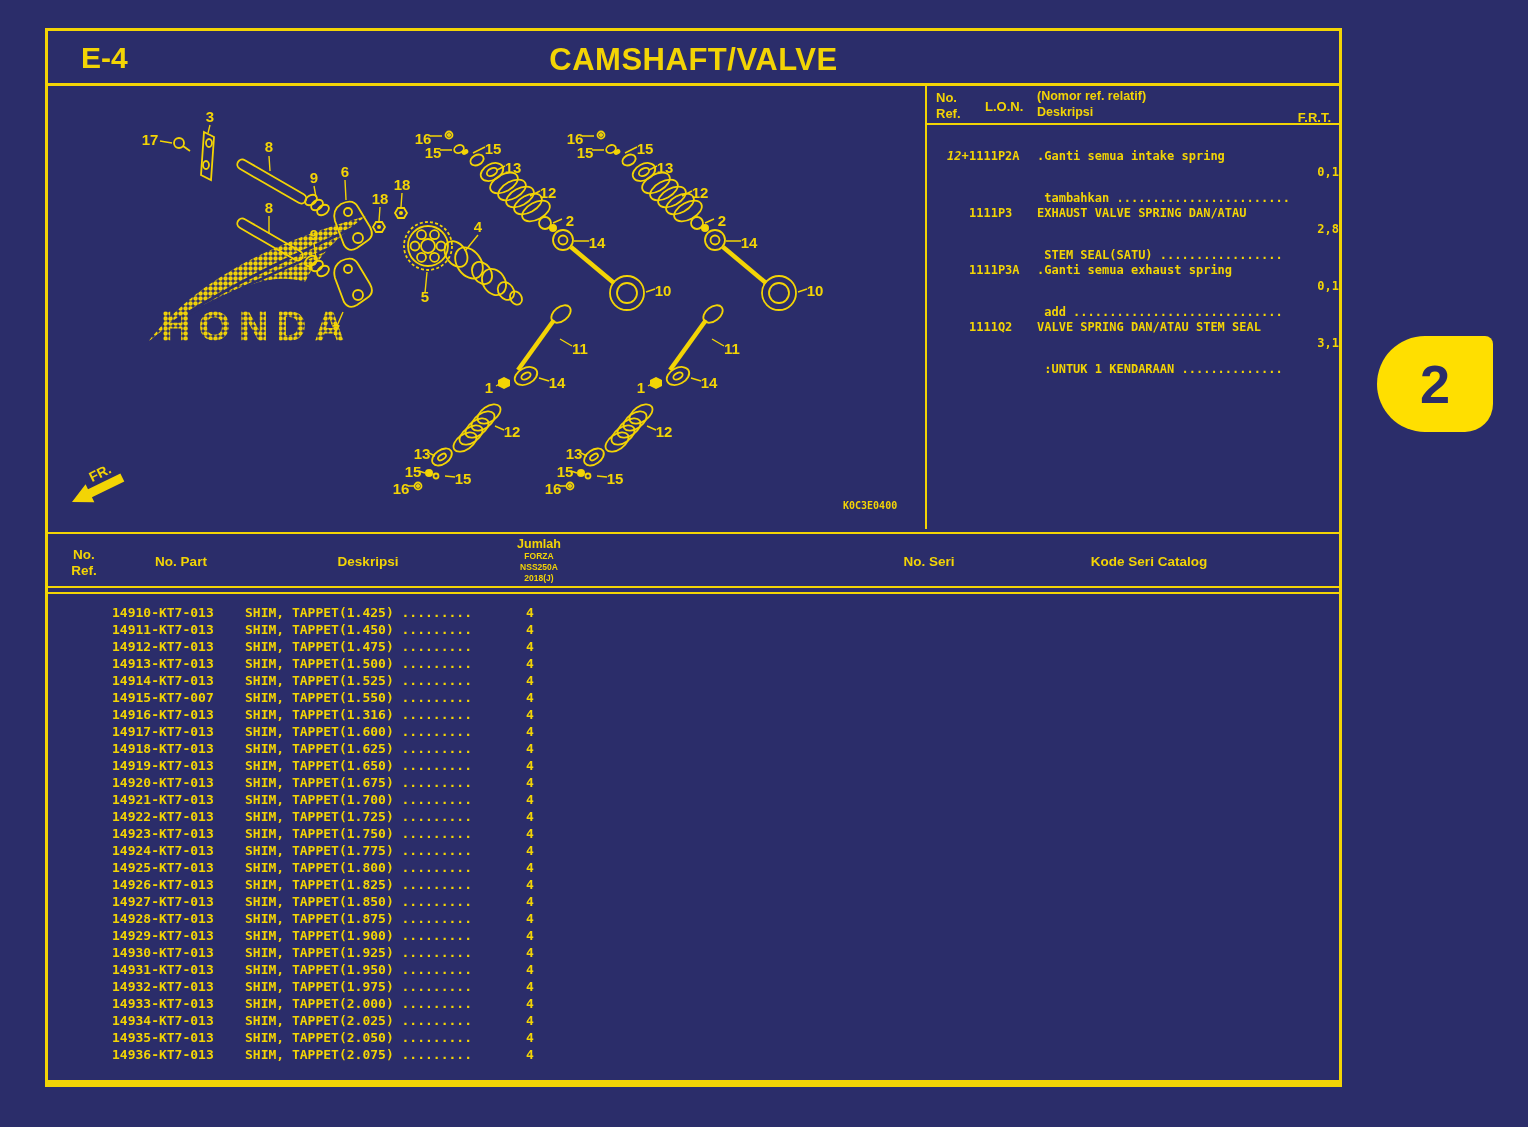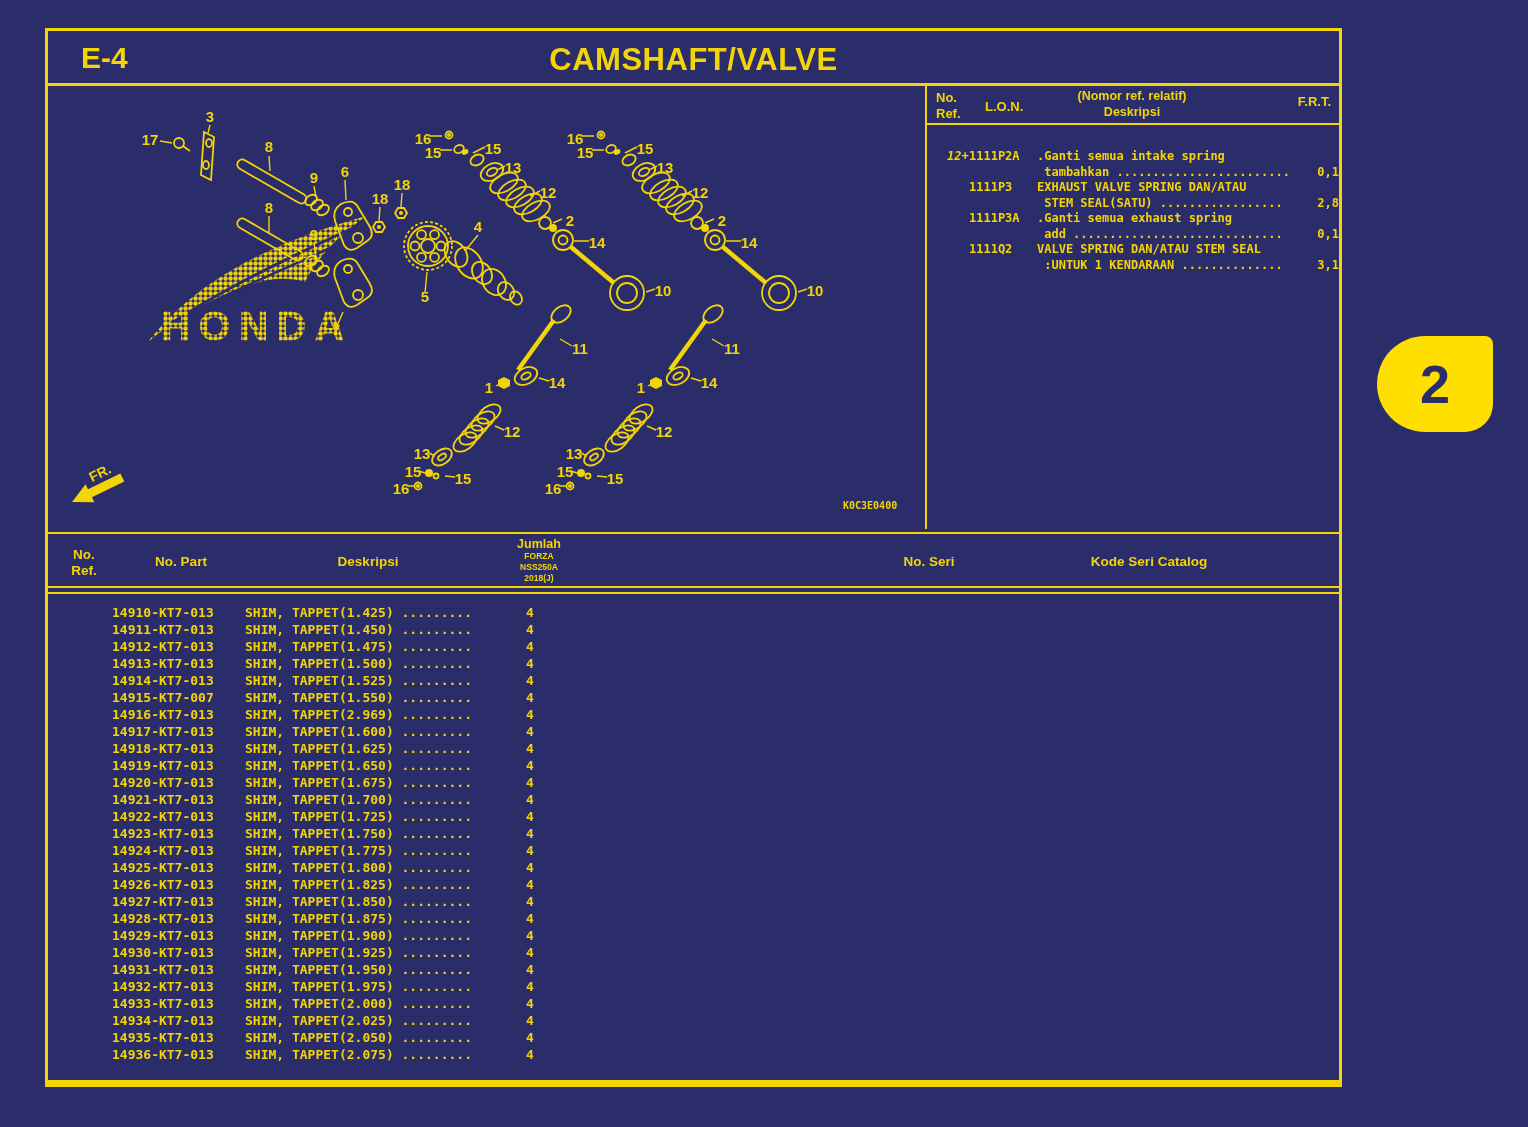--- a/index.html
+++ b/index.html
@@ -36,29 +36,29 @@
   .fr-text{font:bold 14px "Liberation Sans",sans-serif;fill:var(--yellow);stroke:none;text-anchor:middle;}
   .code-text{font:bold 10px "DejaVu Sans Mono",monospace;fill:var(--yellow);stroke:none;}
 
   
   .rpanel{position:absolute;right:0;top:0;width:414px;height:443px;
     border-left:2px solid var(--yellow);color:var(--yellow);}
   .rp-head{position:relative;height:39px;border-bottom:2px solid var(--yellow);
     font-weight:bold;font-size:13px;}
   .rp-no{position:absolute;left:9px;top:4px;line-height:1.2;}
   .rp-lon{position:absolute;left:58px;top:13px;}
-  .rp-desk{position:absolute;left:110px;width:190px;top:3px;text-align:center;line-height:1.25;font-size:12.5px;}
-  .rp-frt{position:absolute;right:8px;top:8px;}
+  .rp-desk{position:absolute;left:110px;width:190px;top:3px;text-align:left;line-height:1.25;font-size:12.5px;}
+  .rp-frt{position:absolute;right:8px;top:24px;}
   .rp-body{padding-top:24px;font:bold 12px/15.5px "DejaVu Sans Mono",monospace;}
   .lon-row{display:flex;}
   .c-ref{flex:none;width:42px;padding-left:20px;font-style:italic;}
   .c-lon{flex:none;width:68px;}
   .c-desc{flex:1;min-width:0;padding-right:0;}
   .d2{display:flex;}
-  .d2 .txt{flex:1;overflow:hidden;white-space:pre;}
+  .d2 .txt{flex:1;overflow:hidden;white-space:pre;margin-top:26px;}
   .d2 .frt{flex:none;padding-left:2px;}
 
   
   .pt-head{position:relative;height:54px;border-top:2px solid var(--yellow);
     color:var(--yellow);font-weight:bold;font-size:13.5px;}
   .pt-head .col{position:absolute;transform:translateX(-50%);text-align:center;line-height:1.15;}
   .col-noref{left:36px;top:13px;}
   .col-part{left:133px;top:20px;}
   .col-desk{left:320px;top:20px;}
   .col-jumlah{left:491px;top:3px;}
@@ -391,21 +391,21 @@
         </div>
         <div class="prow">
           <span class="p0"></span>
           <span class="p1">14915-KT7-007</span>
           <span class="p2">SHIM, TAPPET(1.550) .........</span>
           <span class="p3">4</span>
         </div>
         <div class="prow">
           <span class="p0"></span>
           <span class="p1">14916-KT7-013</span>
-          <span class="p2">SHIM, TAPPET(2.969) .........</span>
+          <span class="p2">SHIM, TAPPET(1.316) .........</span>
           <span class="p3">4</span>
         </div>
         <div class="prow">
           <span class="p0"></span>
           <span class="p1">14917-KT7-013</span>
           <span class="p2">SHIM, TAPPET(1.600) .........</span>
           <span class="p3">4</span>
         </div>
         <div class="prow">
           <span class="p0"></span>

